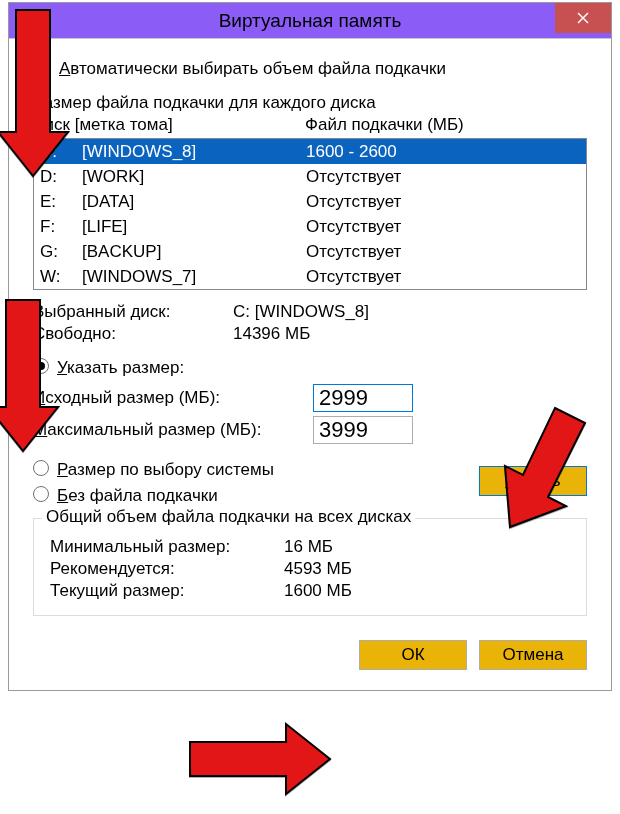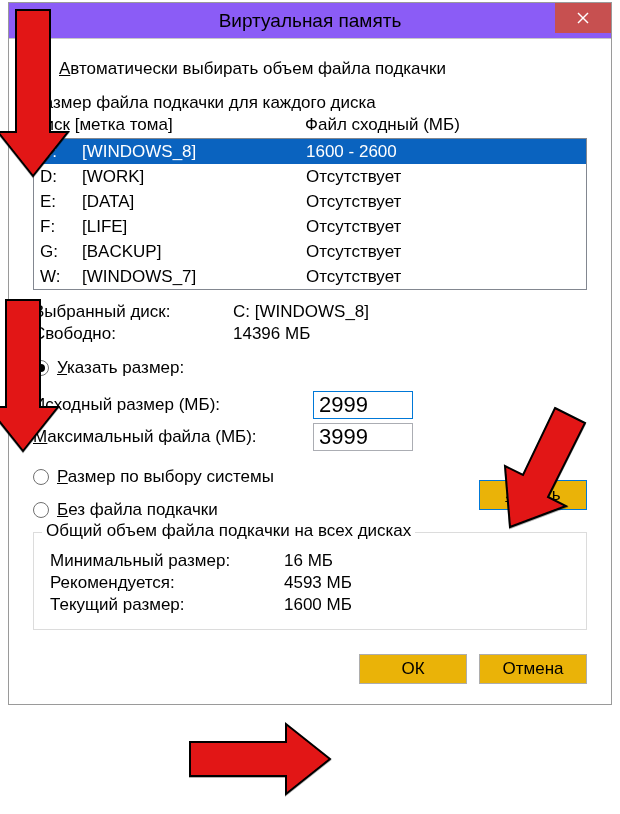--- a/index.html
+++ b/index.html
@@ -90,23 +90,23 @@
     color: #fff;
   }
   .kv {
     display: flex;
     margin-bottom: 2px;
   }
   .kv .k { width: 200px; }
   .kv .v { flex: 1; }
   .radio-row {
     display: flex;
-    align-items: center;
+    align-items: flex-start;
     gap: 8px;
-    margin: 13px 0;
+    margin: 6px 0;
   }
   .radio {
     width: 16px;
     height: 16px;
     border: 1px solid #707070;
     border-radius: 50%;
     background: #fff;
     position: relative;
   }
   .radio.checked::after {
@@ -200,21 +200,21 @@
   <div class="body">
     <div class="checkbox-row">
       <div class="checkbox"></div>
       <span><span class="underline">А</span><span>втоматически выбирать объем файла подкачки</span></span>
     </div>
 
     <div class="section-label">Размер файла подкачки для каждого диска</div>
 
     <div class="columns-header">
       <div class="c1"><span class="underline">Д</span><span>иск [метка тома]</span></div>
-      <div class="c2">Файл сходный (МБ)</div>
+      <div class="c2">Файл подкачки (МБ)</div>
     </div>
 
     <div class="drive-list" id="drive-list">
         <div class="drive-row selected">
           <div class="d-letter">C:</div>
           <div class="d-label">[WINDOWS_8]</div>
           <div class="d-pf">1600 - 2600</div>
         </div>
         <div class="drive-row">
           <div class="d-letter">D:</div>
@@ -255,21 +255,21 @@
     <div class="radio-row">
       <div class="radio checked"></div>
       <span><span class="underline">У</span><span>казать размер:</span></span>
     </div>
 
     <div class="size-row">
       <div class="lbl"><span class="underline">И</span><span>сходный размер (МБ):</span></div>
       <input class="size-input" value="2999" style="">
     </div>
     <div class="size-row" style="margin-bottom:16px;">
-      <div class="lbl"><span class="underline">М</span><span>аксимальный файла (МБ):</span></div>
+      <div class="lbl"><span class="underline">М</span><span>аксимальный размер (МБ):</span></div>
       <input class="size-input plain" value="3999" style="">
     </div>
 
     <div class="radio-row">
       <div class="radio"></div>
       <span><span class="underline">Р</span><span>азмер по выбору системы</span></span>
     </div>
     <div class="radio-row" style="margin-bottom:10px;">
       <div class="radio"></div>
       <span><span class="underline">Б</span><span>ез файла подкачки</span></span>

